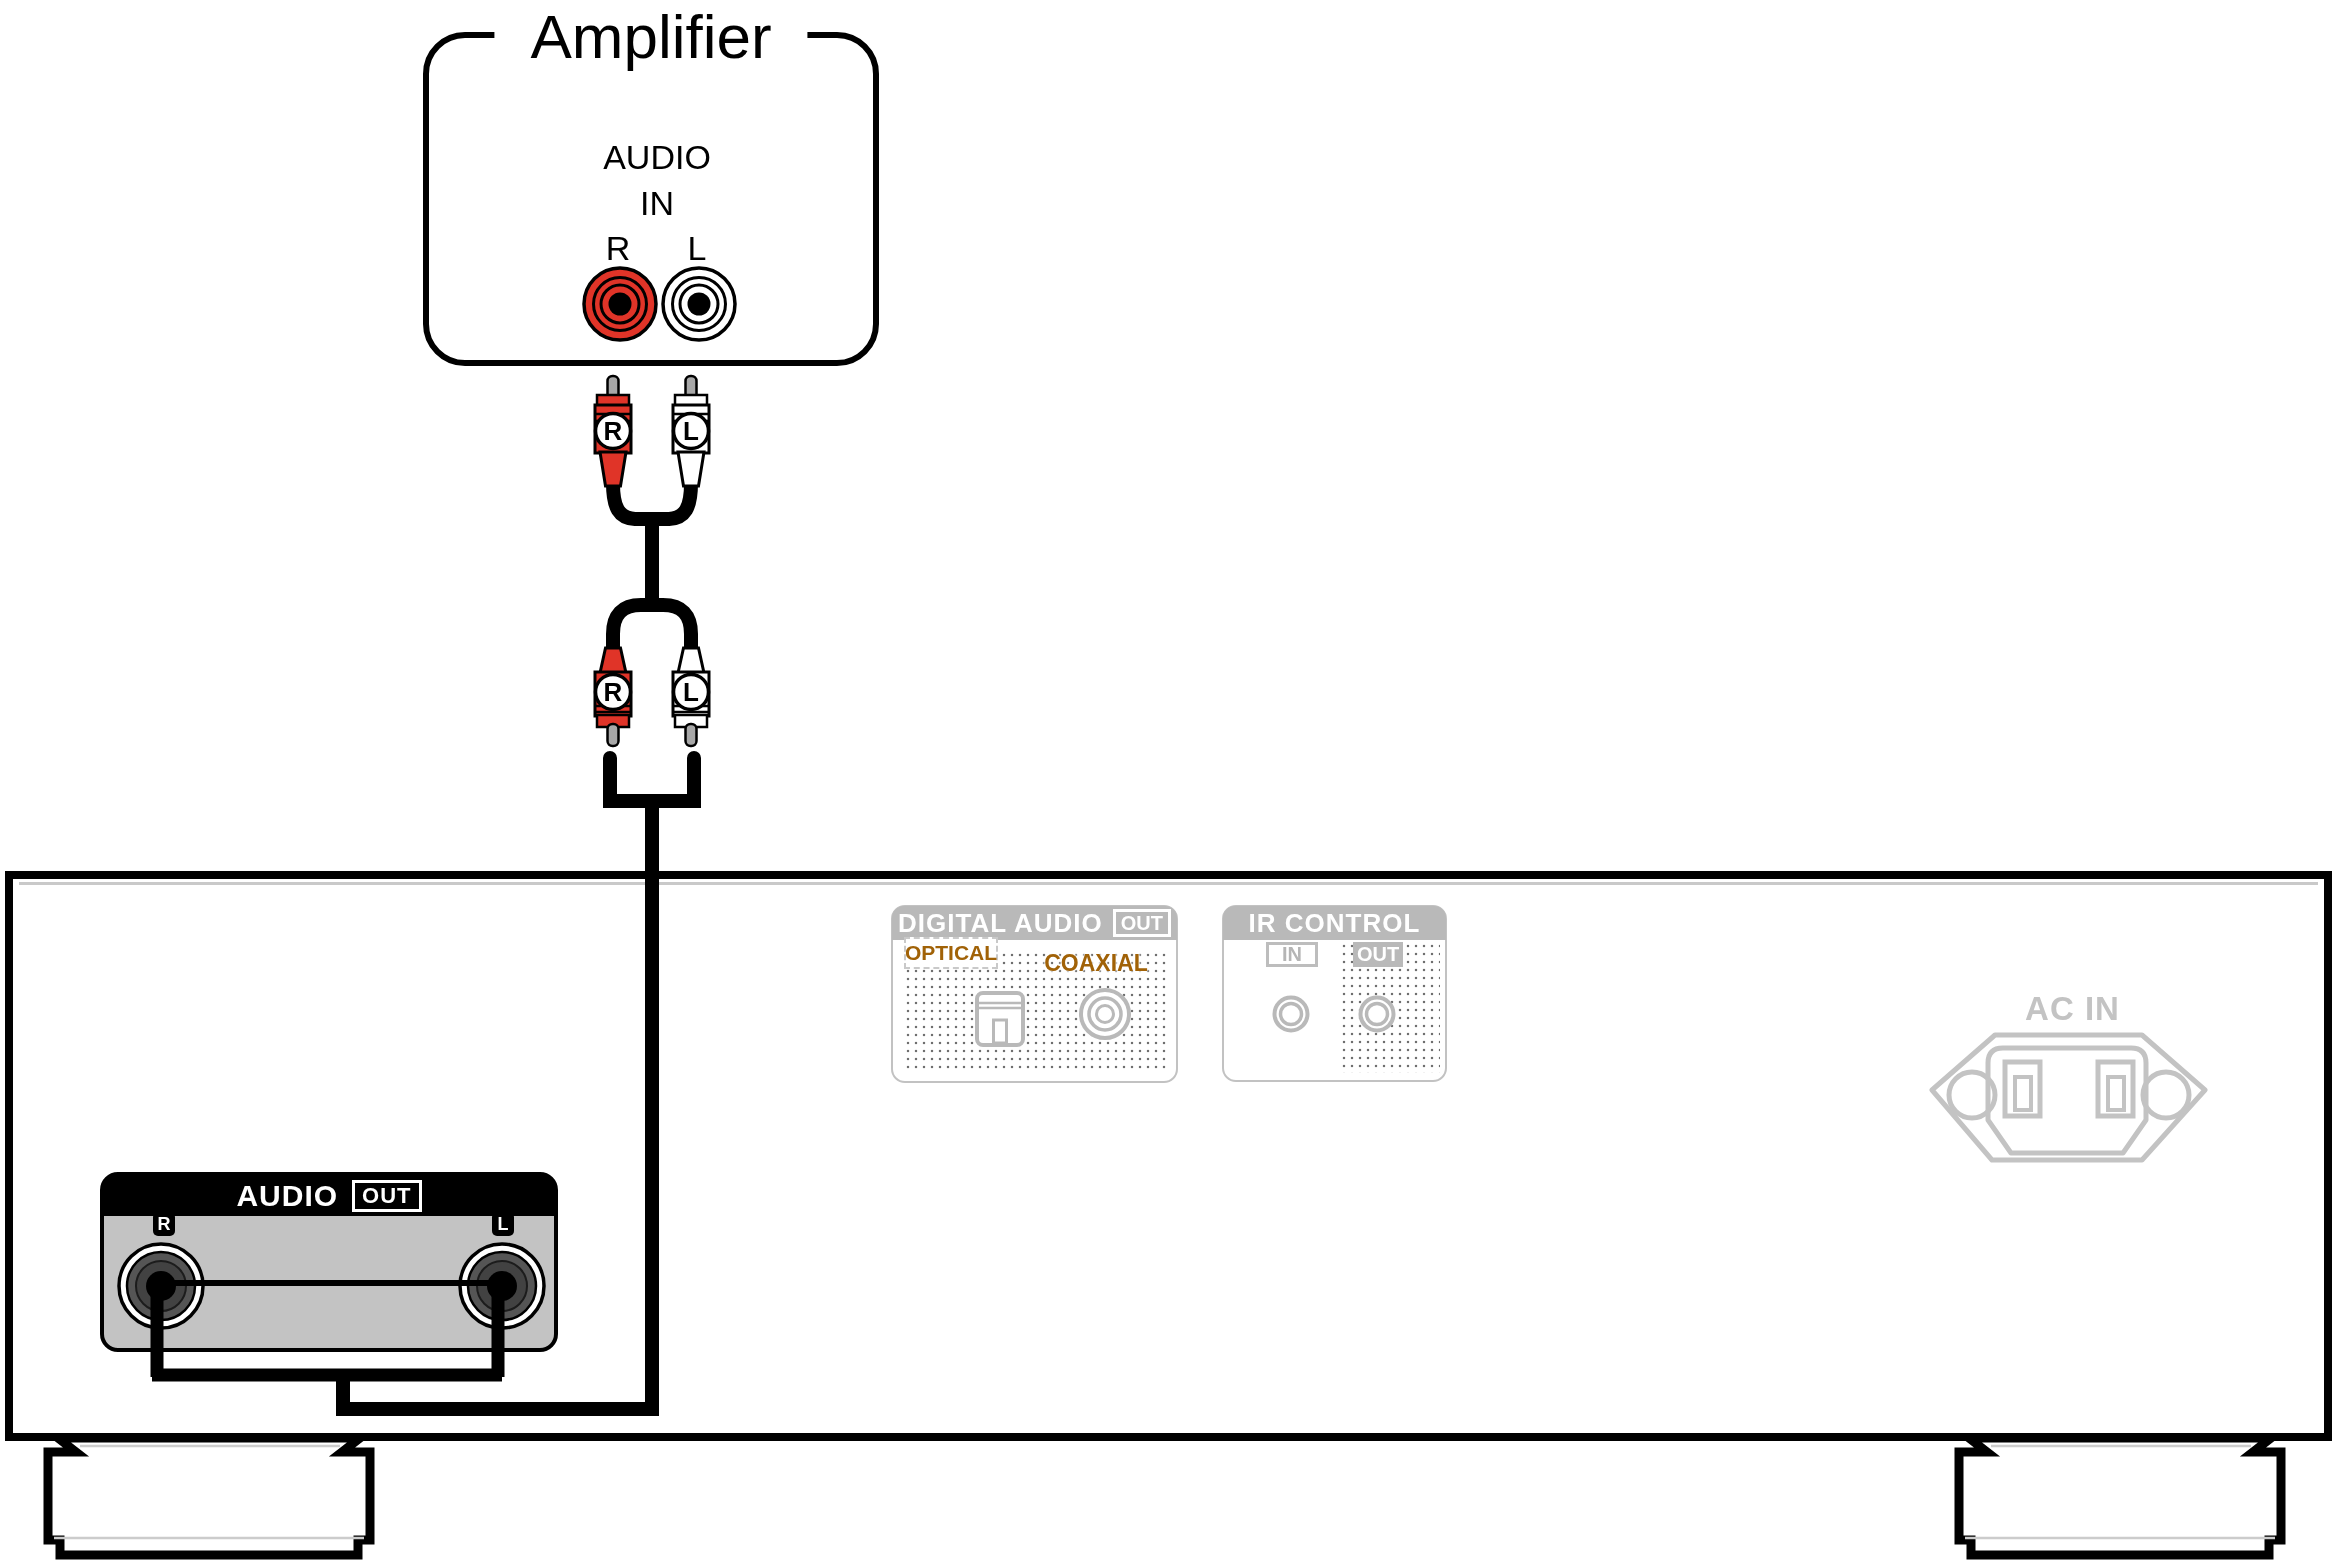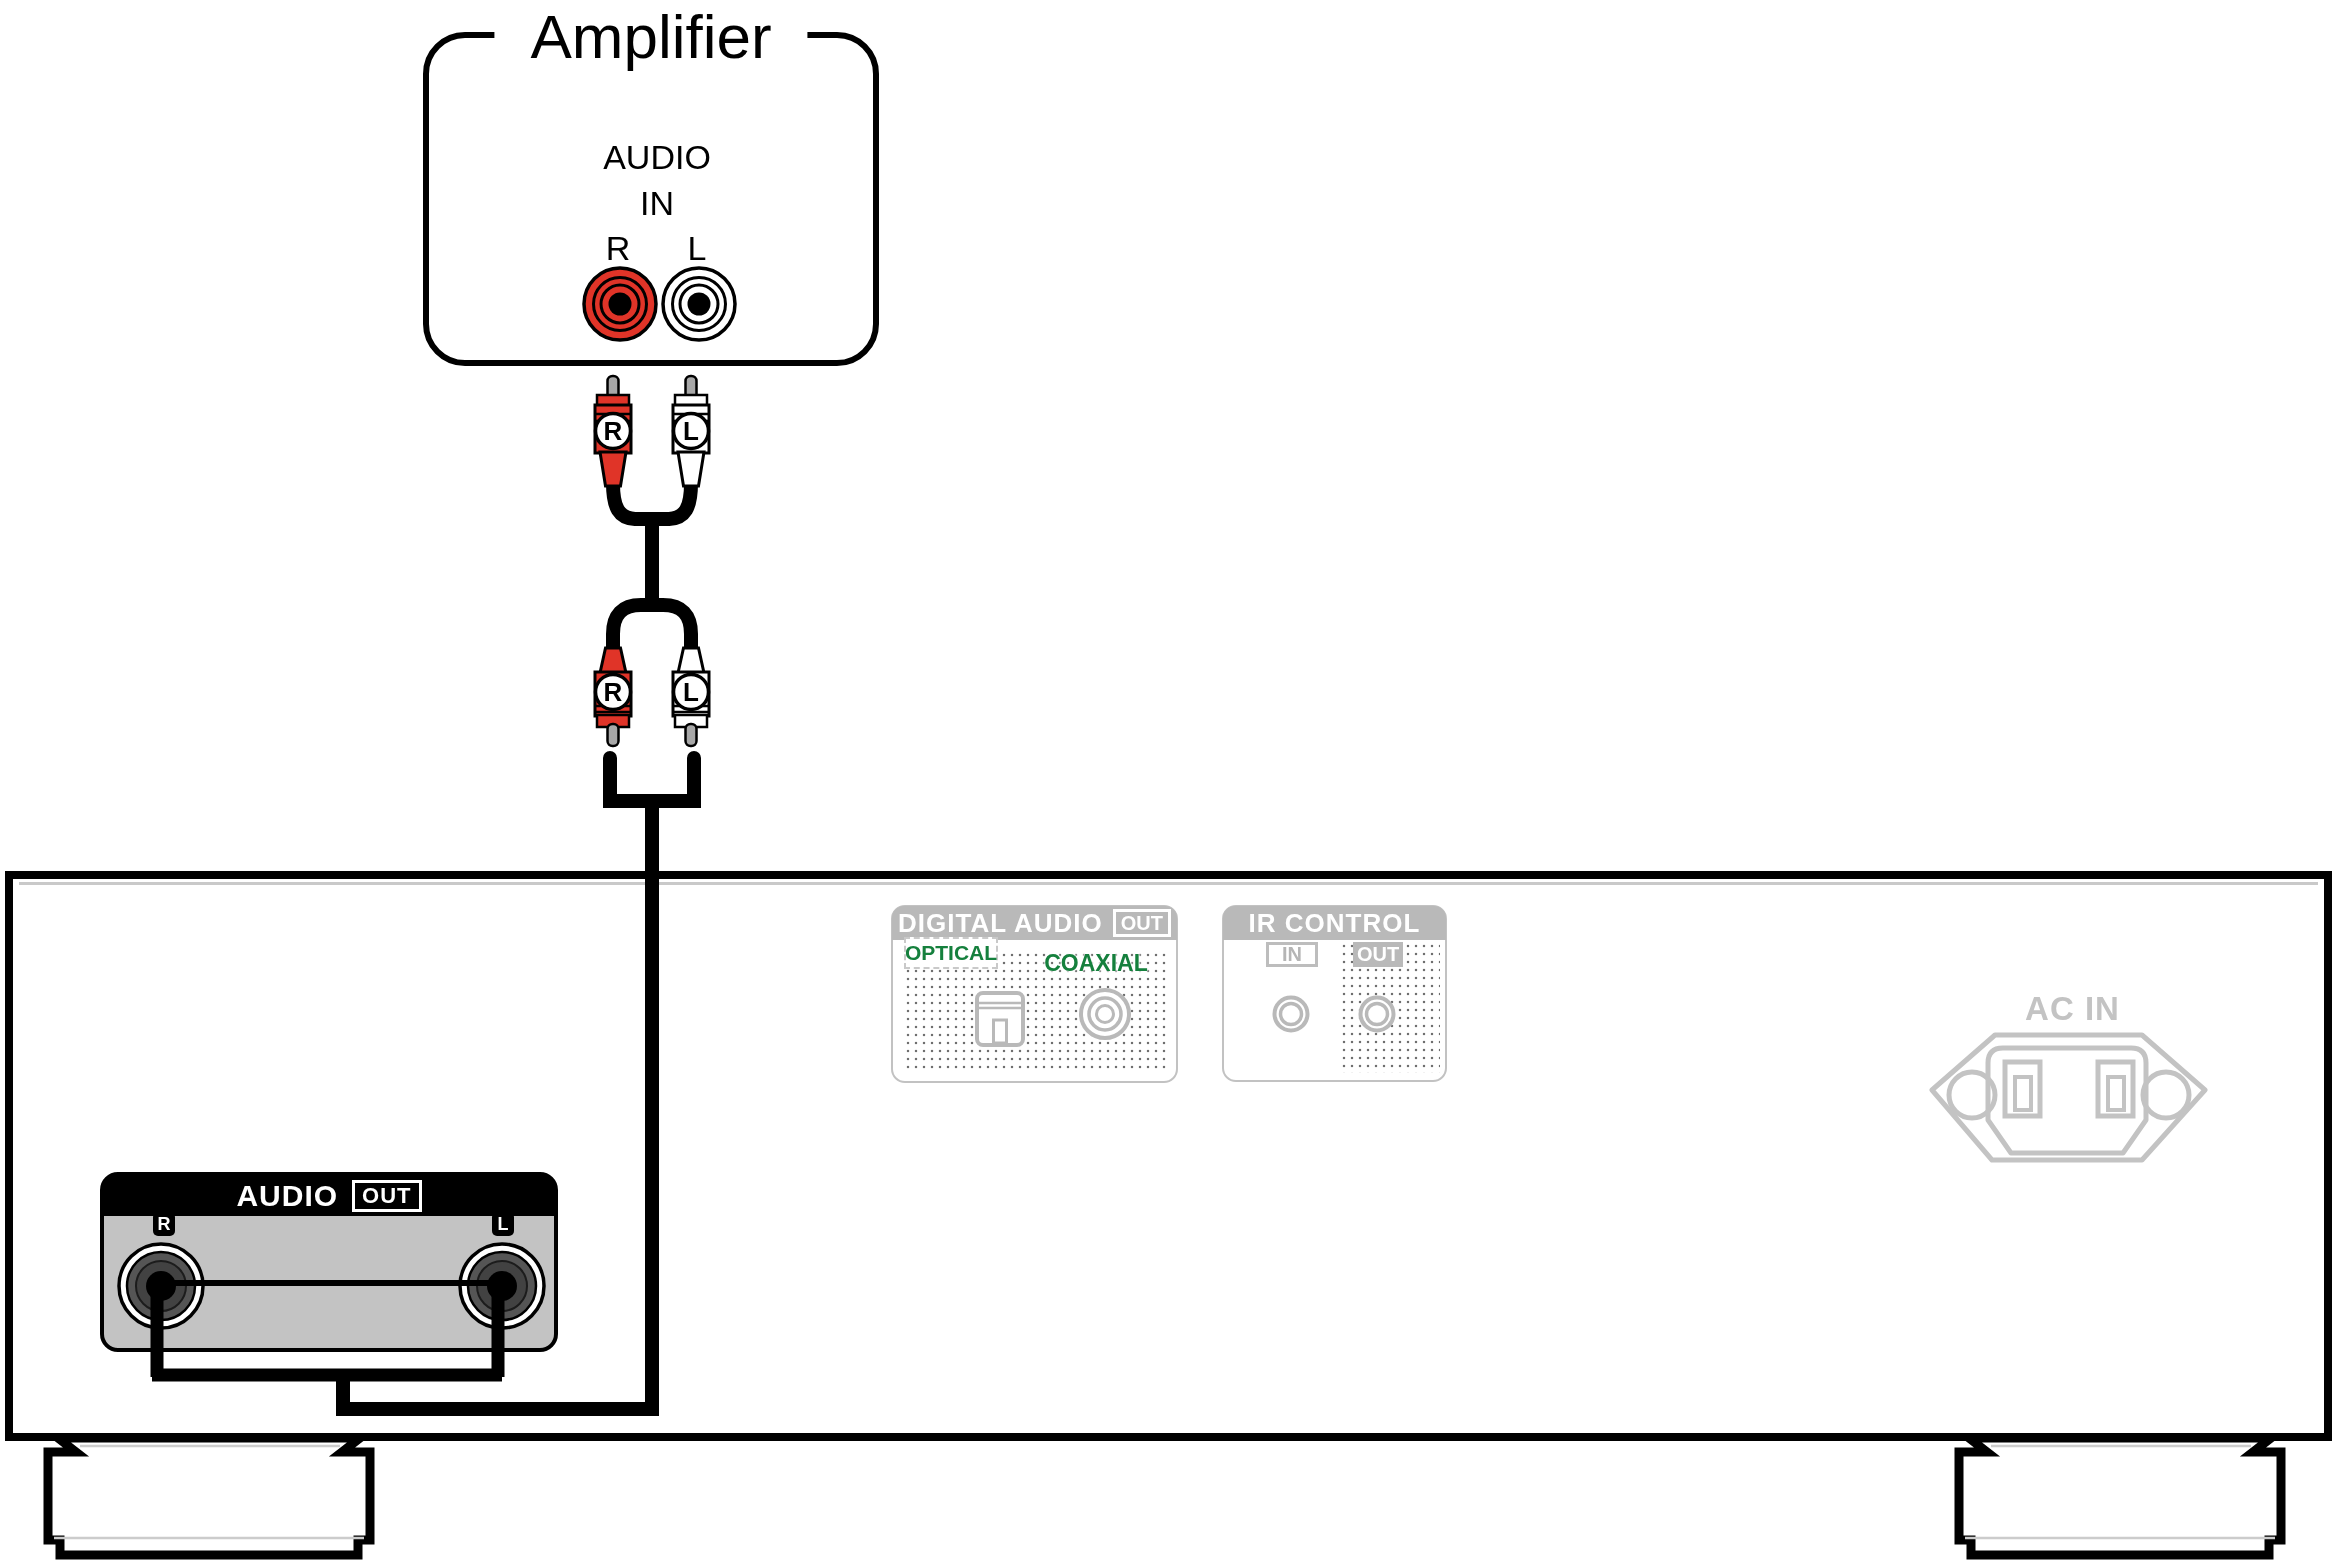--- a/index.html
+++ b/index.html
@@ -61,21 +61,21 @@
   }
   .gray-header .t { color:#fff; font-weight:bold; font-size:26px; letter-spacing:1px; white-space:nowrap; }
   .badge-out-onband {
     color:#fff; border:3px solid #fff; font-weight:bold; font-size:20px;
     padding:0 5px; line-height:22px;
   }
   .dots {
     background-image:radial-gradient(circle,#6f6f6f 1.4px, rgba(0,0,0,0) 1.6px);
     background-size:8px 8px; background-position:2px 2px;
   }
-  .muted-text { color:#15803d; font-weight:bold; }
+  .muted-text { color:#a16207; font-weight:bold; }
   .chip-optical {
     background:#fff; border:2px dashed #c9c9c9;
     display:flex; align-items:center; justify-content:center;
   }
   .halo { text-shadow:0 0 3px #fff,0 0 3px #fff,0 0 3px #fff; }
   .in-badge {
     box-sizing:border-box; background:#fff; border:3px solid #bdbdbd;
     color:#b5b5b5; font-weight:bold; font-size:20px;
     display:flex; align-items:center; justify-content:center;
   }

